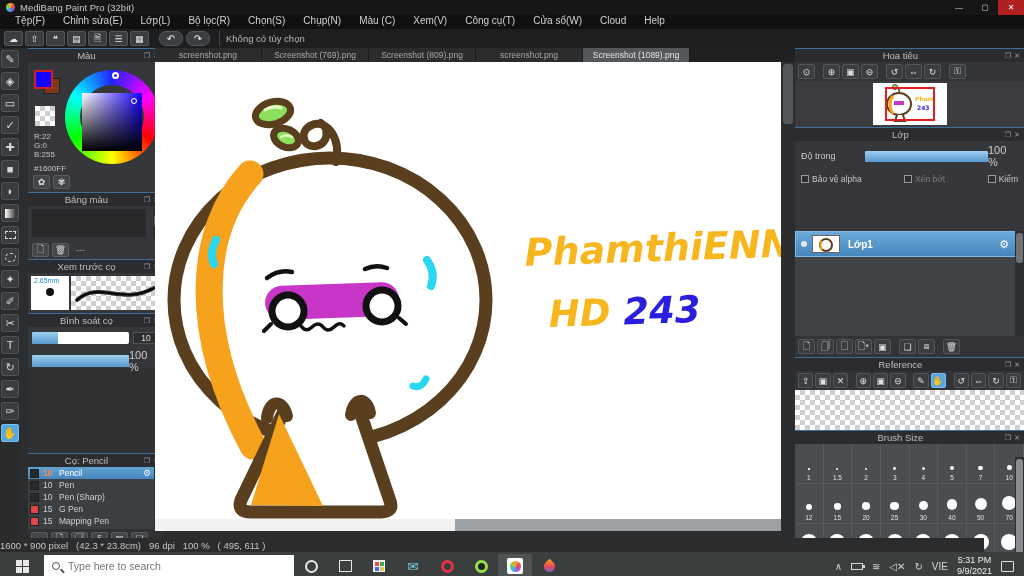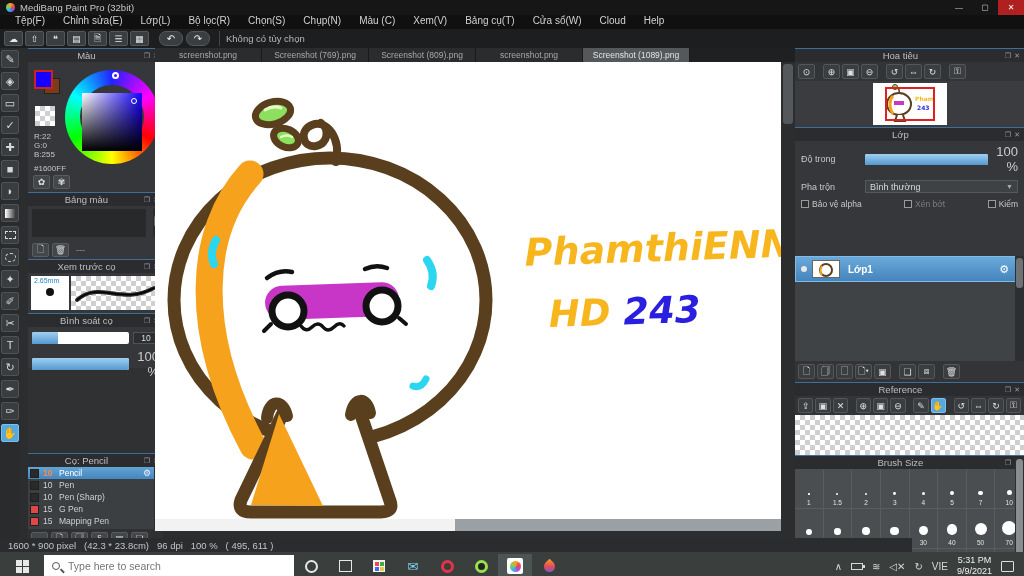--- a/index.html
+++ b/index.html
@@ -67,21 +67,21 @@
   .pv-left { position:absolute; left:3px; top:3px; width:38px; height:34px; background:#fff; }
   .pv-size { font-size:7px; color:#2288cc; padding:1px 0 0 3px; }
   .pv-dot { width:8px; height:8px; border-radius:50%; background:#111; margin:4px auto 0; }
   .pv-right { position:absolute; left:43px; top:3px; right:3px; height:34px; }
 
   .ctrl-body { position:relative; height:41px; background:#35373a; padding:5px 4px 0; }
   .slider-row { display:flex; align-items:center; margin-bottom:5px; }
   .slider { height:12px; border-radius:2px; position:relative; background:#fff; overflow:hidden; flex:1; }
   .slider .fill { position:absolute; left:0; top:0; bottom:0; background:linear-gradient(to bottom,#9fd0f0,#5598d0); }
   .val-box { width:26px; height:12px; background:#2c2e30; border:1px solid #505356; color:#ddd; font-size:8.5px; display:flex; align-items:center; justify-content:center; margin-left:4px; }
-  .val-text { width:30px; font-size:13px; color:#ccc; text-align:right; }
+  .val-text { width:30px; font-size:11px; color:#ccc; text-align:left; }
 
   .gap-dark { height:85px; background:#2f3133; }
 
   .brushlist-body { position:relative; height:62px; background:#3c3f42; overflow:hidden; }
   .brush-row { display:flex; align-items:center; height:12px; font-size:8.5px; color:#d0d0d0; padding-left:2px; }
   .brush-row.selected { background:linear-gradient(to bottom,#64a4d4,#4486be); color:#fff; }
   .brush-row.selected .bnum { color:#ff8844; font-weight:bold; }
   .bswatch { width:9px; height:9px; margin-right:4px; border:1px solid #202020; }
   .bnum { width:16px; }
   .bgear { margin-left:auto; margin-right:12px; font-size:9px; color:#eef; }
@@ -130,21 +130,21 @@
   .ref-area { height:40px; }
 
   .bs-grid { display:grid; grid-template-columns:repeat(8,1fr); background:#4b4e50; }
   .bs-cell { height:40px; border-right:1px solid #595c5e; border-bottom:1px solid #595c5e; display:flex; flex-direction:column; align-items:center; justify-content:flex-end; padding-bottom:2px; }
   .bs-dot { background:#fff; border-radius:50%; margin-bottom:4px; }
   .bs-label { font-size:6.5px; color:#e4e4e4; }
   .bs-vsb { position:absolute; right:0; top:409px; width:9px; height:125px; background:#2c2e30; }
   .bs-vsb .thumb { margin:2px 1px; height:100px; background:#8a8d8f; border-radius:3px; }
 
   
-  .statusbar { position:absolute; left:0; top:538px; width:912px; height:14px; background:#2a2c2e; display:flex; align-items:center; padding-left:8px; font-size:9.5px; color:#c4c4c4; white-space:pre; }
+  .statusbar { position:absolute; left:0; top:538px; width:984px; height:14px; background:#2a2c2e; display:flex; align-items:center; font-size:9.5px; color:#c4c4c4; white-space:pre; }
 
   
   .taskbar { position:absolute; left:0; top:552px; width:1024px; height:28px; background:#3a3f3e; display:flex; align-items:center; }
   .start { width:44px; height:24px; display:flex; align-items:center; justify-content:center; }
   .winlogo { display:grid; grid-template-columns:6px 6px; grid-template-rows:6px 6px; gap:1px; }
   .winlogo span { background:#e8e8e8; }
   .searchbox { width:250px; height:22px; background:#fff; display:flex; align-items:center; padding-left:8px; gap:8px; }
   .searchbox input { border:none; outline:none; font-size:10.5px; color:#333; width:200px; font-family:"Liberation Sans",sans-serif; background:transparent; }
   .mag { width:8px; height:8px; border:1.5px solid #555; border-radius:50%; position:relative; }
   .mag::after { content:""; position:absolute; left:7px; top:7px; width:5px; height:1.5px; background:#555; transform:rotate(45deg); }
@@ -189,21 +189,21 @@
 
 <div class="menubar">
     <span class="menu-item">Tệp(F)</span>
     <span class="menu-item">Chỉnh sửa(E)</span>
     <span class="menu-item">Lớp(L)</span>
     <span class="menu-item">Bộ lọc(R)</span>
     <span class="menu-item">Chọn(S)</span>
     <span class="menu-item">Chụp(N)</span>
     <span class="menu-item">Màu (C)</span>
     <span class="menu-item">Xem(V)</span>
-    <span class="menu-item">Bảng cụ(T)</span>
+    <span class="menu-item">Công cụ(T)</span>
     <span class="menu-item">Cửa sổ(W)</span>
     <span class="menu-item">Cloud</span>
     <span class="menu-item">Help</span>
   </div>
 
 <div class="toolbar">
   <span class="tb-btn">☁</span>
   <span class="tb-btn">⇧</span>
   <span class="tb-btn">❝</span>
   <span class="tb-btn">▤</span>
@@ -480,27 +480,20 @@
     <span class="picon">✕</span>
   </div>
   <div class="layer-body">
     <div class="lrow">
       <span class="lab">Độ trong</span>
       <div class="slider" style="height:11px;">
           <div class="fill" style="width:100%;"></div>
         </div>
       <span class="val-text">100 %</span>
     </div>
-    <div class="lrow">
-      <span class="lab">Pha trộn</span>
-      <div class="blend-box">
-        <span>Bình thường</span>
-        <span class="arr">▼</span>
-      </div>
-    </div>
     <div class="lrow" style="justify-content:space-between;">
       <span class="chk">
           <span class="box"></span>
           <span>Bảo vệ alpha</span>
         </span>
       <span class="chk dim">
           <span class="box"></span>
           <span>Xén bớt</span>
         </span>
       <span class="chk">

